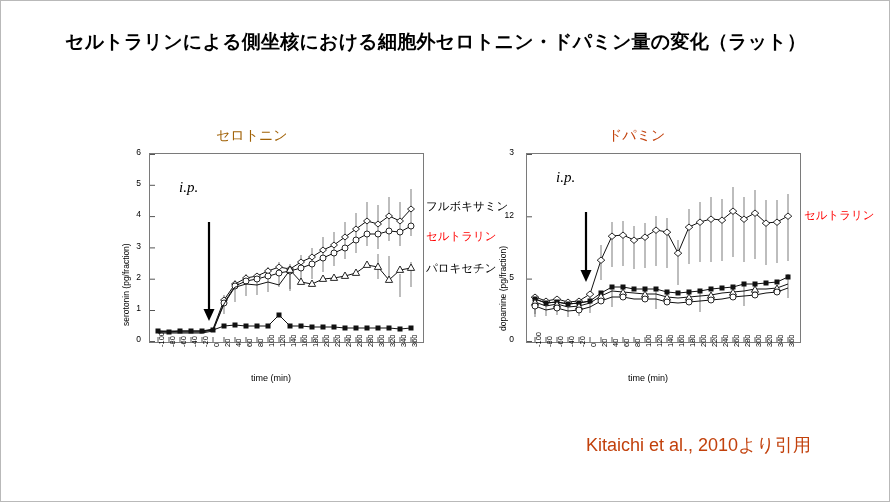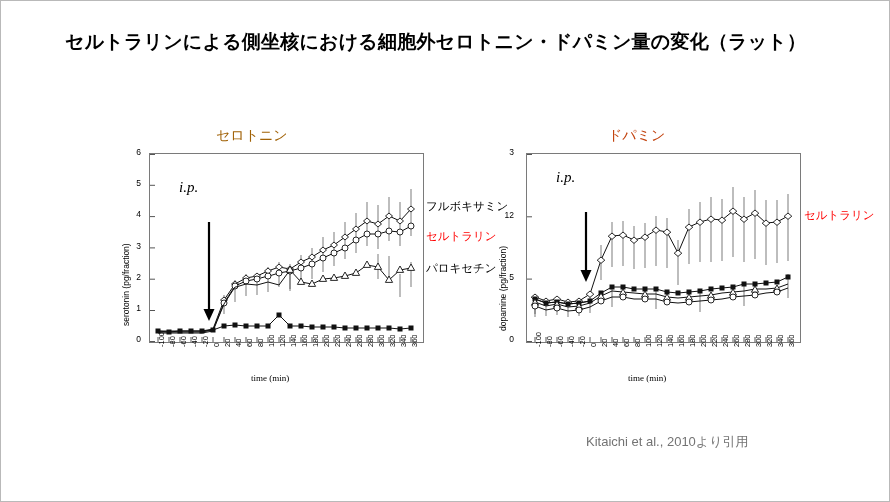--- a/index.html
+++ b/index.html
@@ -46,21 +46,20 @@
     transform:rotate(-90deg);
     transform-origin:left top;
     white-space:nowrap;
   }
   .axis-title-x {
     position:absolute;
     font-size:9px;
     color:#000;
     white-space:nowrap;
     text-align:center;
-    font-family:Liberation Serif, serif;
   }
   .ytick {
     position:absolute;
     font-size:8.5px;
     color:#000;
     text-align:right;
     width:22px;
   }
   .xtick {
     position:absolute;
@@ -77,22 +76,22 @@
     font-family:"Liberation Serif", serif;
     color:#000;
   }
   .series-label {
     position:absolute;
     font-size:11.5px;
     white-space:nowrap;
   }
   #credit {
     position:absolute;
-    font-size:13px;
-    color:#737373;
+    font-size:18px;
+    color:#c2410c;
     white-space:nowrap;
   }
   svg { display:block; }
 </style>
 </head>
 <body>
 
 <div id="slide">
 
   <div id="title">セルトラリンによる側坐核における細胞外セロトニン・ドパミン量の変化（ラット）</div>

